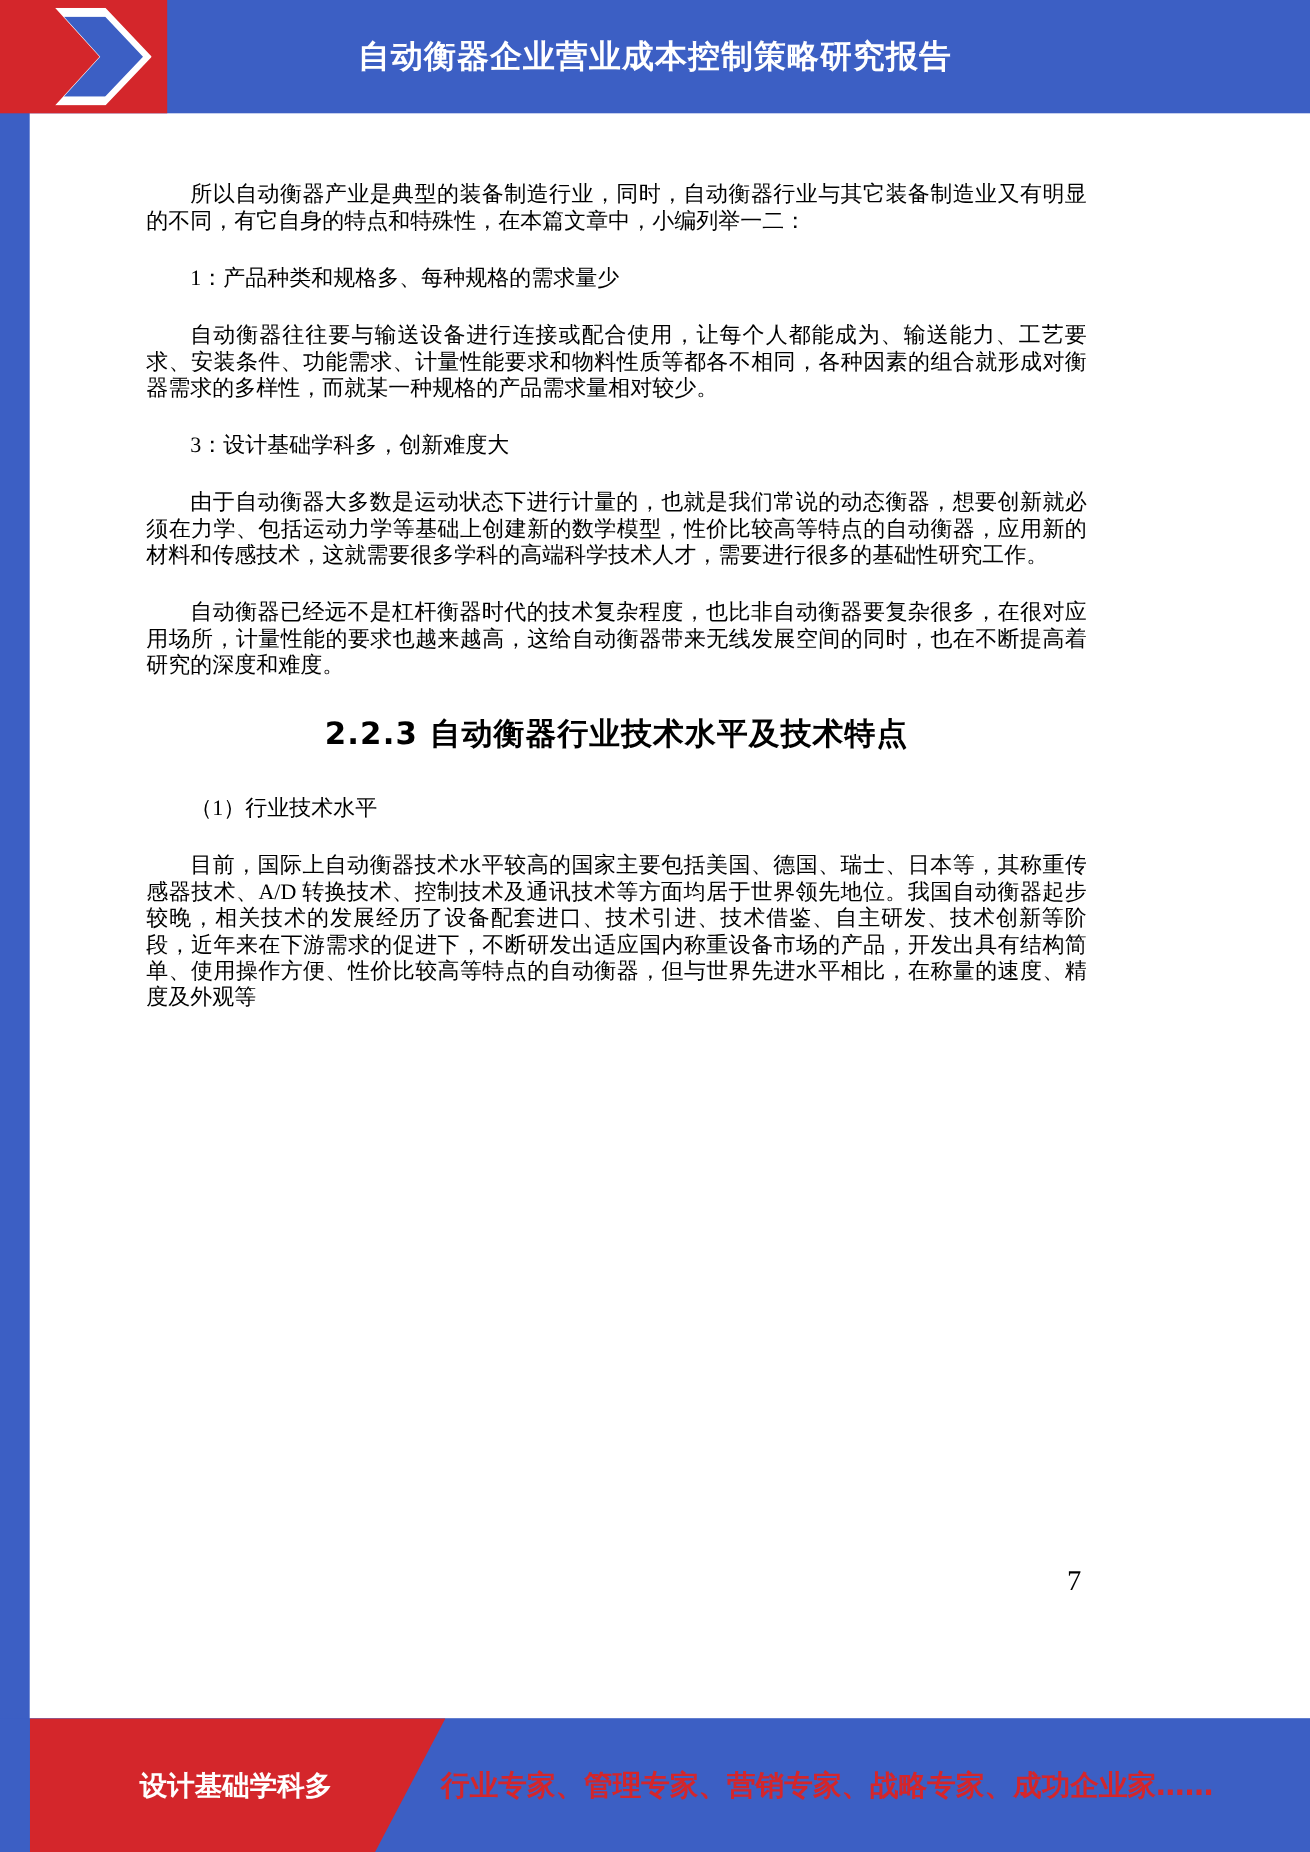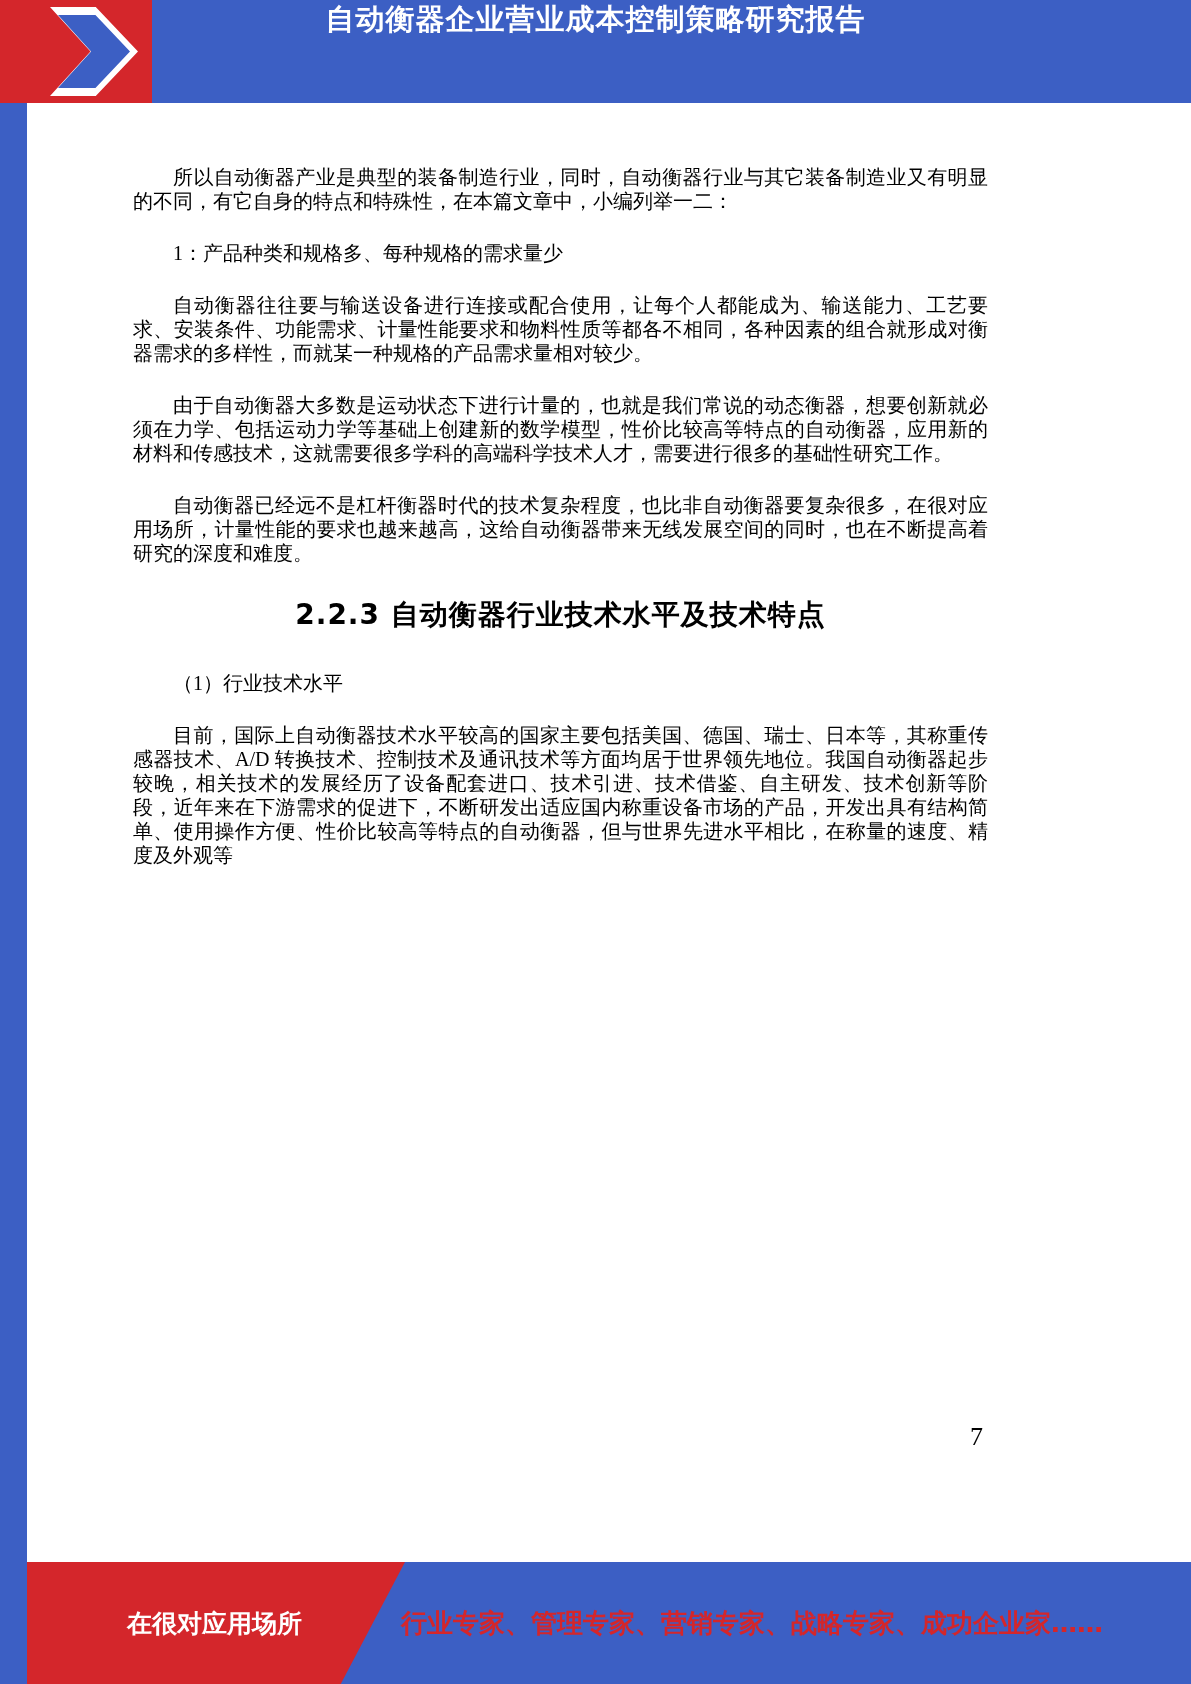--- a/index.html
+++ b/index.html
@@ -18,21 +18,21 @@
   }
   
   .left-strip{
     position:absolute;left:0;top:0;width:27px;height:100%;
     background:var(--blue);
   }
   
   .header{
     position:absolute;top:0;left:0;width:100%;height:103px;
     background:var(--blue);
-    display:flex;align-items:flex-start;justify-content:center;
+    display:flex;align-items:center;justify-content:center;
   }
   .header-title{
     color:#ffffff;
     font-family:"DejaVu Sans","Liberation Sans",sans-serif;
     font-weight:bold;
     font-size:29px;
     letter-spacing:1px;
     white-space:nowrap;
   }
   
@@ -119,29 +119,30 @@
 
   <div class="corner">
     <div class="chev chev-white"></div>
     <div class="chev chev-blue"></div>
   </div>
 
   <main class="content">
     <p>所以自动衡器产业是典型的装备制造行业，同时，自动衡器行业与其它装备制造业又有明显的不同，有它自身的特点和特殊性，在本篇文章中，小编列举一二：</p>
     <p>1：产品种类和规格多、每种规格的需求量少</p>
     <p>自动衡器往往要与输送设备进行连接或配合使用，让每个人都能成为、输送能力、工艺要求、安装条件、功能需求、计量性能要求和物料性质等都各不相同，各种因素的组合就形成对衡器需求的多样性，而就某一种规格的产品需求量相对较少。</p>
+    <p>3：设计基础学科多，创新难度大</p>
     <p>由于自动衡器大多数是运动状态下进行计量的，也就是我们常说的动态衡器，想要创新就必须在力学、包括运动力学等基础上创建新的数学模型，性价比较高等特点的自动衡器，应用新的材料和传感技术，这就需要很多学科的高端科学技术人才，需要进行很多的基础性研究工作。</p>
     <p>自动衡器已经远不是杠杆衡器时代的技术复杂程度，也比非自动衡器要复杂很多，在很对应用场所，计量性能的要求也越来越高，这给自动衡器带来无线发展空间的同时，也在不断提高着研究的深度和难度。</p>
     <h2 class="section-heading">2.2.3 自动衡器行业技术水平及技术特点</h2>
     <p>（1）行业技术水平</p>
     <p>目前，国际上自动衡器技术水平较高的国家主要包括美国、德国、瑞士、日本等，其称重传感器技术、A/D 转换技术、控制技术及通讯技术等方面均居于世界领先地位。我国自动衡器起步较晚，相关技术的发展经历了设备配套进口、技术引进、技术借鉴、自主研发、技术创新等阶段，近年来在下游需求的促进下，不断研发出适应国内称重设备市场的产品，开发出具有结构简单、使用操作方便、性价比较高等特点的自动衡器，但与世界先进水平相比，在称量的速度、精度及外观等</p>
   </main>
 
   <div class="page-number">7</div>
 
   <footer class="footer">
     <div class="footer-red">
-      <span class="footer-left-text">在很对应用场所</span>
+      <span class="footer-left-text">设计基础学科多</span>
     </div>
     <div class="footer-right-text">行业专家、管理专家、营销专家、战略专家、成功企业家……</div>
   </footer>
 
 </div>
 
 </body></html>

